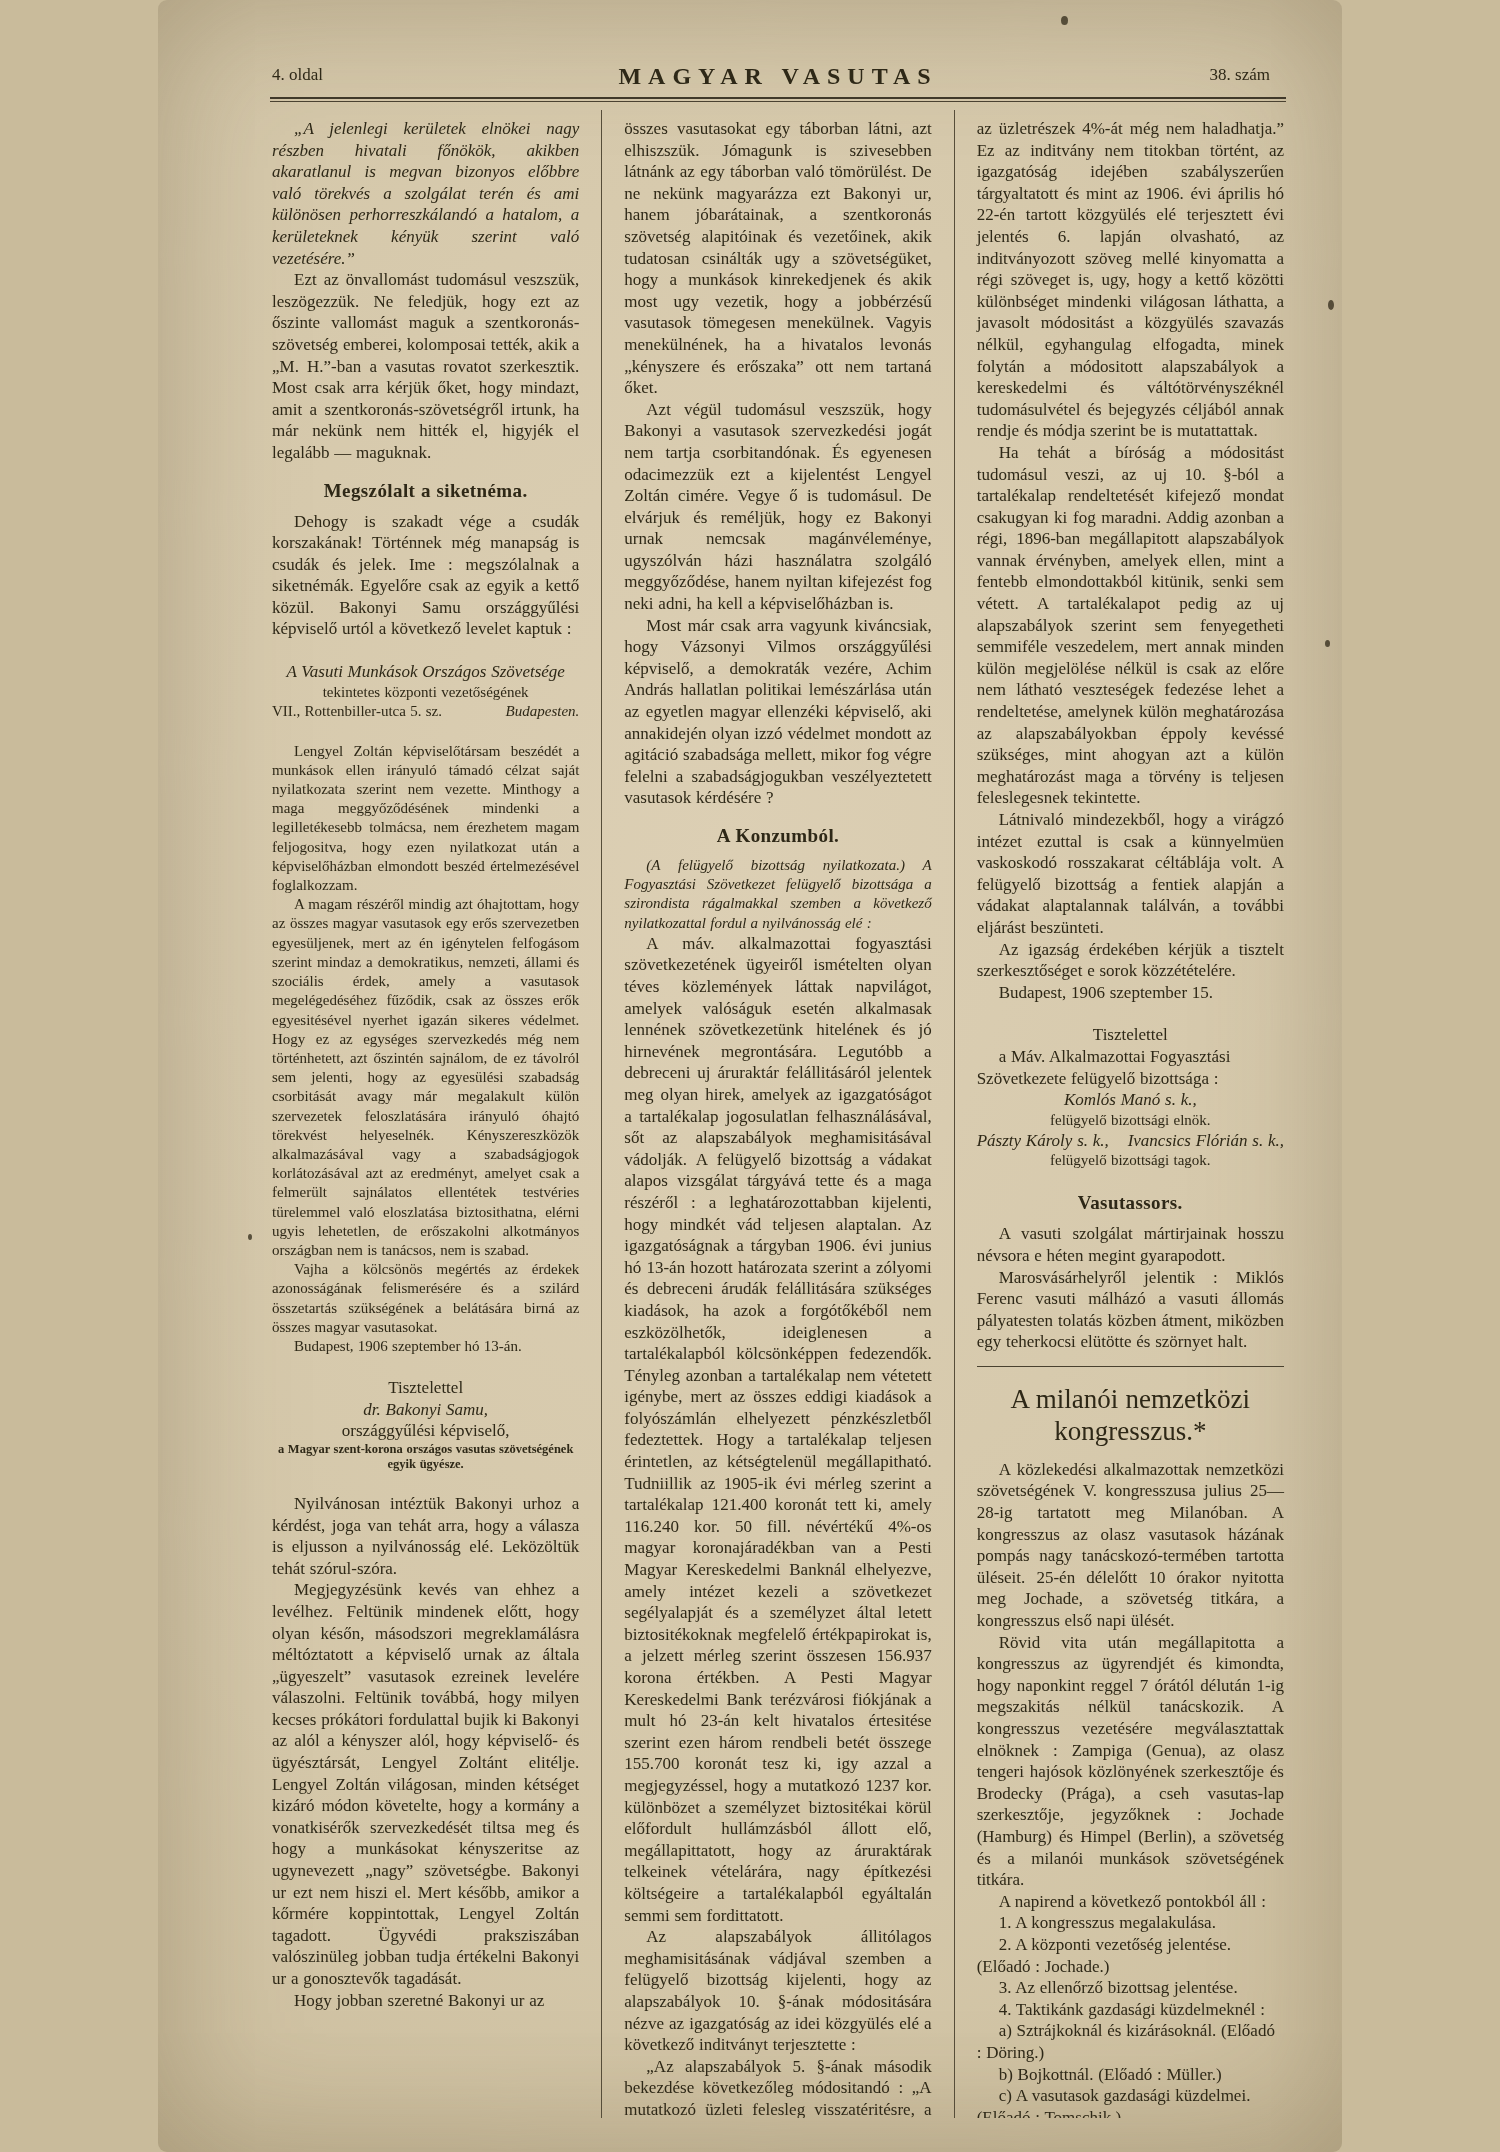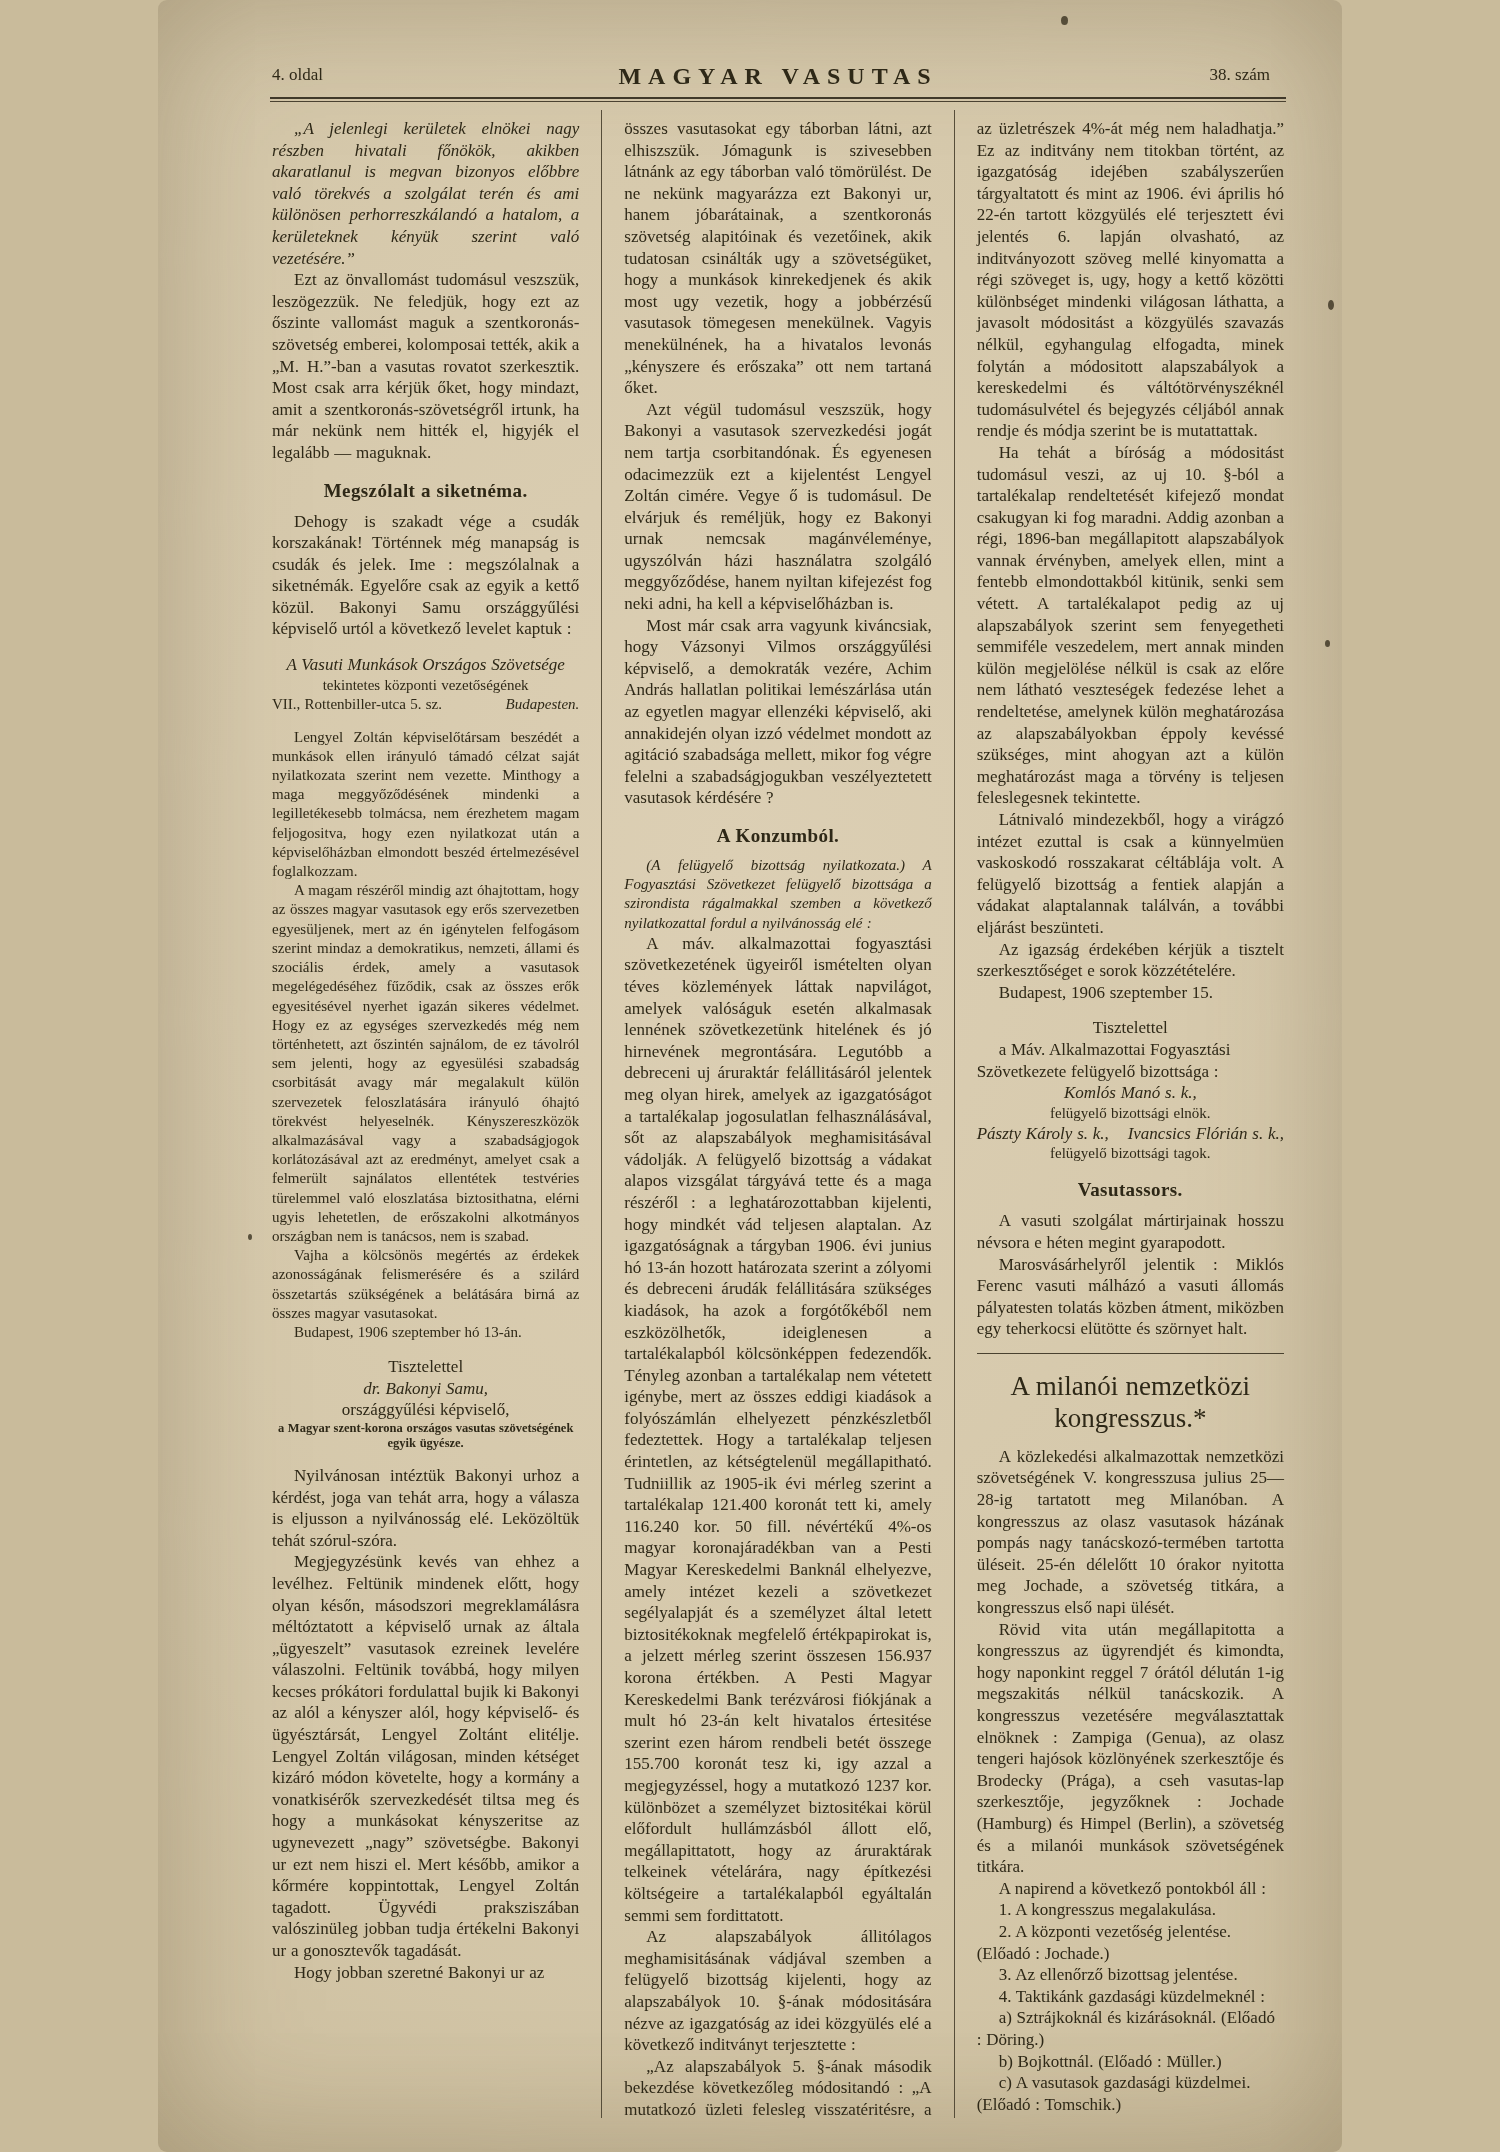--- a/index.html
+++ b/index.html
@@ -29,21 +29,21 @@
   
   p{margin:0;text-indent:22px;}
   p.noindent{text-indent:0;}
   p.small{font-size:15px;line-height:19.2px;}
   p.li{text-align:left;}
   .italic{font-style:italic;}
   h3.heading{font-size:19px;line-height:23px;text-align:center;font-weight:700;
              margin:15px 0 9px;letter-spacing:.4px;}
   h2.heading-large{font-size:27px;line-height:32px;text-align:center;font-weight:400;
                    margin:16px 26px 12px;}
-  .lines-block{margin:14px 0;}
+  .lines-block{margin:21px 0;}
   .line{text-indent:0;}
   .line.center{text-align:center;}
   .line.left{text-align:left;text-indent:22px;}
   .line.split{display:flex;justify-content:space-between;text-align:right;}
   .line.small{font-size:15px;line-height:19px;}
   .line.tiny{font-size:12.5px;line-height:15px;font-weight:700;}
   .col-rule{border-top:1px solid #49412f;margin:13px 0 11px;}
   .col-rule.short{width:160px;margin:16px 0 6px;}
   
   .speck{position:absolute;background:#3a3221;border-radius:50%;opacity:.8;}

